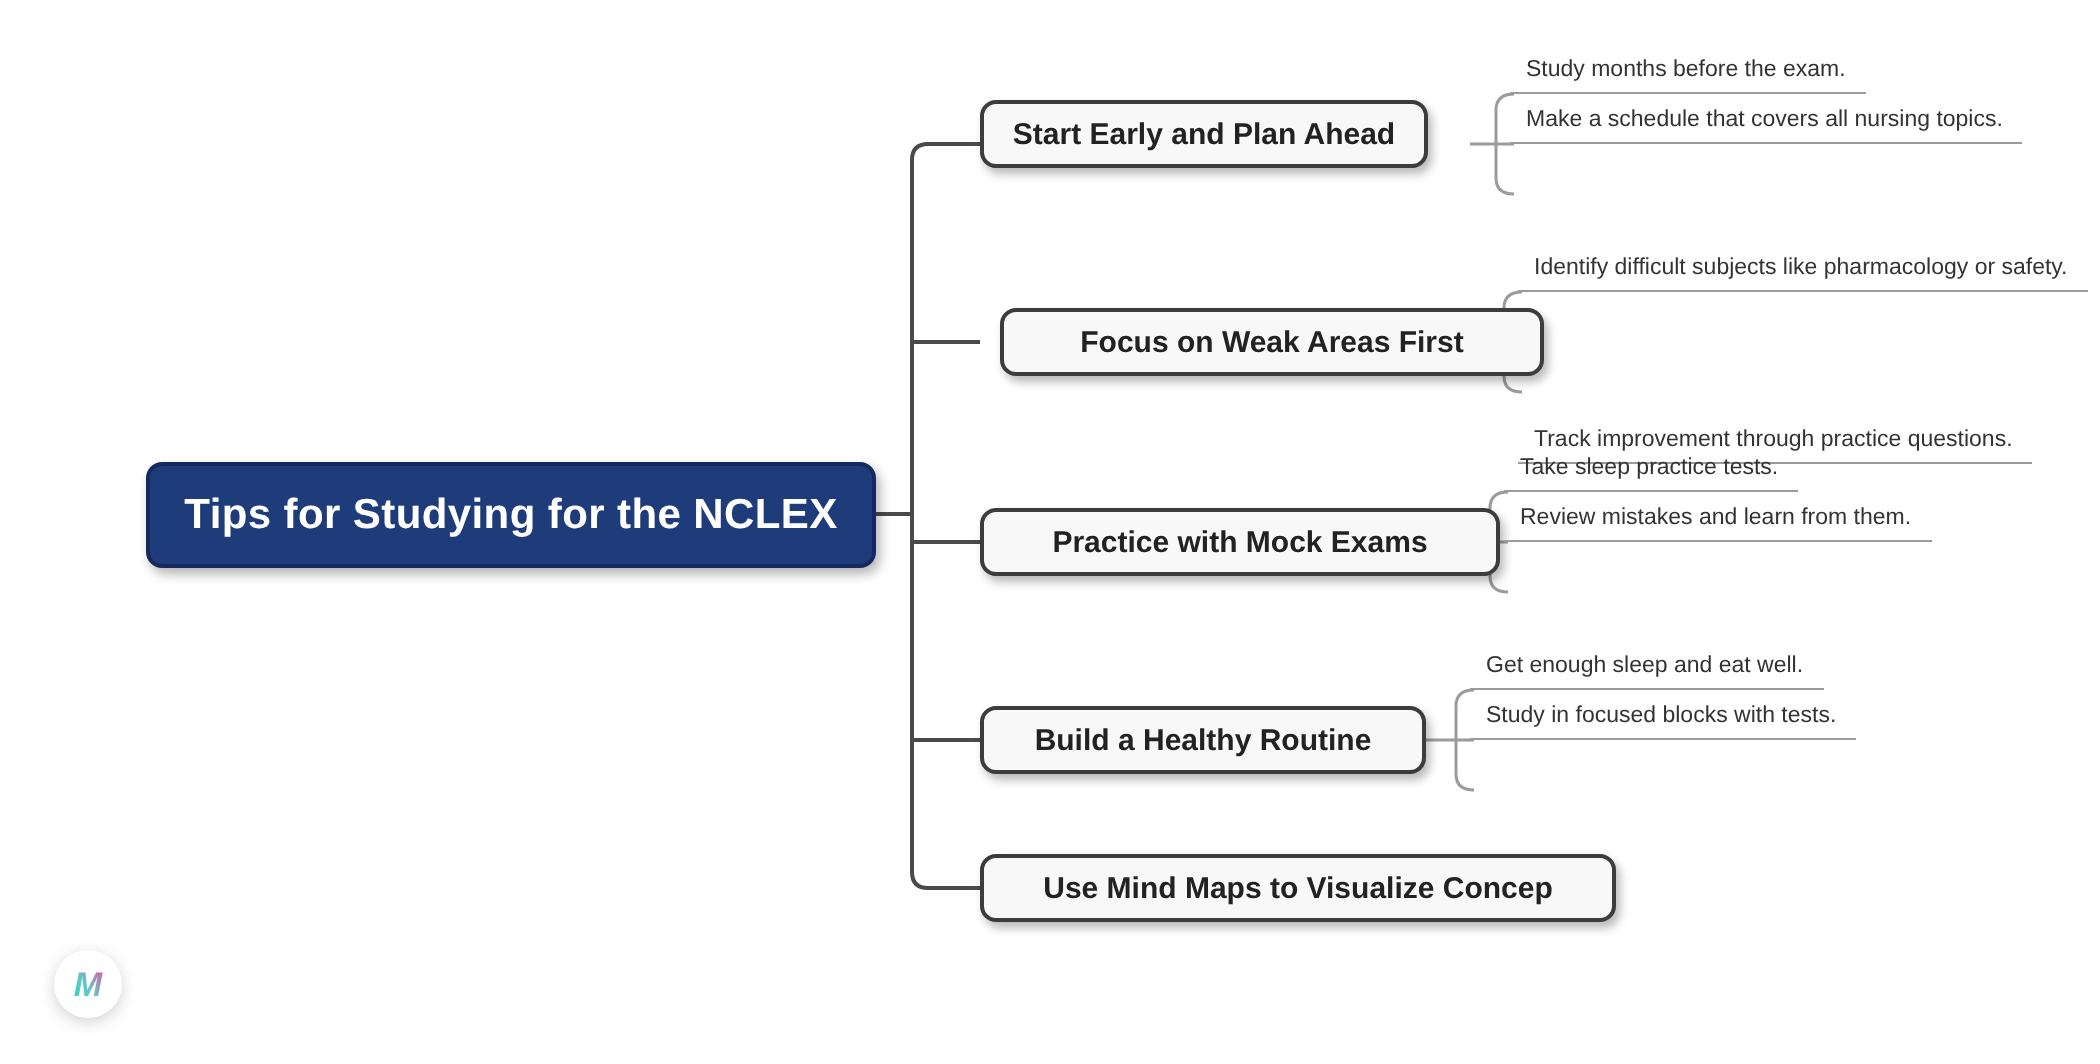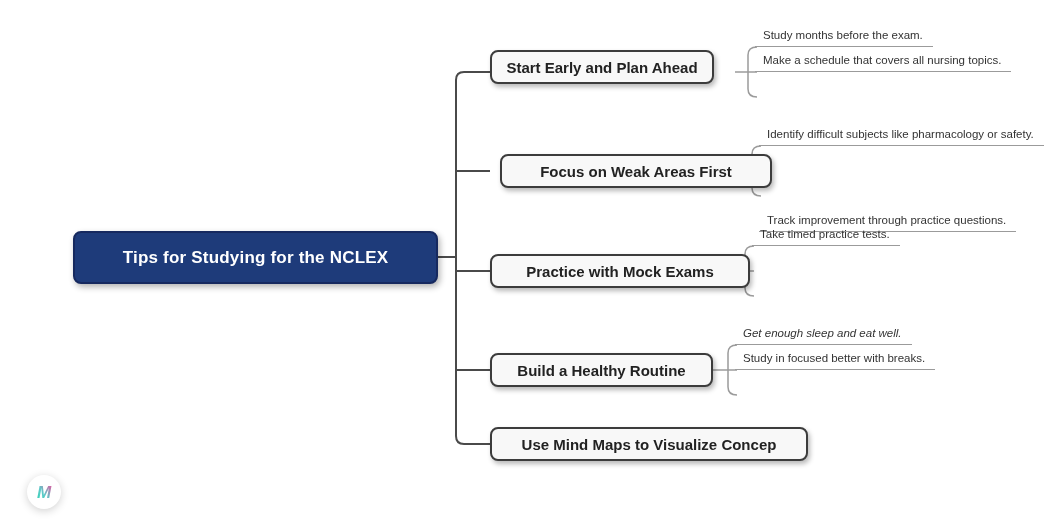--- a/index.html
+++ b/index.html
@@ -8,21 +8,21 @@
     font-family:"Liberation Sans","DejaVu Sans",sans-serif;
   }
   svg.wires{position:absolute;left:0;top:0;width:1050px;height:532px;pointer-events:none;}
 
   
   .root-node{
     position:absolute;left:73px;top:231px;width:365px;height:53px;
     background:#1e3b7a;border:2px solid #16295f;border-radius:8px;
     box-shadow:2px 3px 6px rgba(0,0,0,.30);
     display:flex;align-items:center;justify-content:center;
-    color:#ffffff;font-weight:bold;font-size:17px;letter-spacing:.2px;
+    color:#ffffff;font-weight:bold;font-size:21px;letter-spacing:.2px;
     box-sizing:border-box;cursor:pointer;
   }
 
   
   .branch{
     position:absolute;left:490px;height:34px;box-sizing:border-box;
     background:#f8f8f8;border:2px solid #3c3c3c;border-radius:8px;
     box-shadow:2px 3px 5px rgba(0,0,0,.28);
     display:flex;align-items:center;justify-content:center;
     color:#222222;font-weight:bold;font-size:15px;white-space:nowrap;cursor:pointer;
@@ -35,21 +35,21 @@
 
   
   .leaf{
     position:absolute;white-space:nowrap;
     font-size:11.5px;color:#333333;line-height:15px;height:15px;
     padding:0 10px 3px 8px;border-bottom:1.5px solid #9b9b9b;cursor:pointer;
   }
   .c1{left:755px;} .c1.r0{top:28px;} .c1.r1{top:53px;} .c1.r2{top:78px;}
   .c2{left:759px;} .c2.r0{top:127px;} .c2.r1{top:152px;} .c2.r2{top:177px;margin-top:36px;}
   .c3{left:752px;} .c3.r0{top:227px;} .c3.r1{top:252px;} .c3.r2{top:277px;}
-  .c4{left:735px;} .c4.r0{top:326px;font-style:italic;} .c4.r1{top:351px;} .c4.r2{top:376px;}
+  .c4{left:735px;} .c4.r0{top:326px;} .c4.r1{top:351px;} .c4.r2{top:376px;}
 
   
   .logo-badge{
     position:absolute;left:27px;top:475px;width:34px;height:34px;border-radius:50%;
     background:#ffffff;box-shadow:0 2px 8px rgba(0,0,0,.18);
     display:flex;align-items:center;justify-content:center;cursor:pointer;
   }
 </style>
 </head>
 <body>
@@ -97,24 +97,25 @@
   <div class="branch b5">
     <span>Use Mind Maps to Visualize Concep</span>
   </div>
 
   <div class="leaf c1 r0">Study months before the exam.</div>
   <div class="leaf c1 r1">Make a schedule that covers all nursing topics.</div>
 
   <div class="leaf c2 r0">Identify difficult subjects like pharmacology or safety.</div>
   <div class="leaf c2 r2">Track improvement through practice questions.</div>
 
-  <div class="leaf c3 r0">Take timed practice tests.</div>
+  <div class="leaf c3 r0">Take sleep practice tests.</div>
+  <div class="leaf c3 r1">Review mistakes and learn from them.</div>
 
   <div class="leaf c4 r0">Get enough sleep and eat well.</div>
-  <div class="leaf c4 r1">Study in focused better with breaks.</div>
+  <div class="leaf c4 r1">Study in focused blocks with tests.</div>
 
   <div class="logo-badge">
     <svg width="22" height="22" viewBox="0 0 22 22">
       <defs>
         <linearGradient id="lg" x1="0%" y1="100%" x2="100%" y2="0%">
           <stop offset="0%" stop-color="#2fd5b5"></stop>
           <stop offset="45%" stop-color="#5fc9c9"></stop>
           <stop offset="100%" stop-color="#ef4b9b"></stop>
         </linearGradient>
       </defs>

